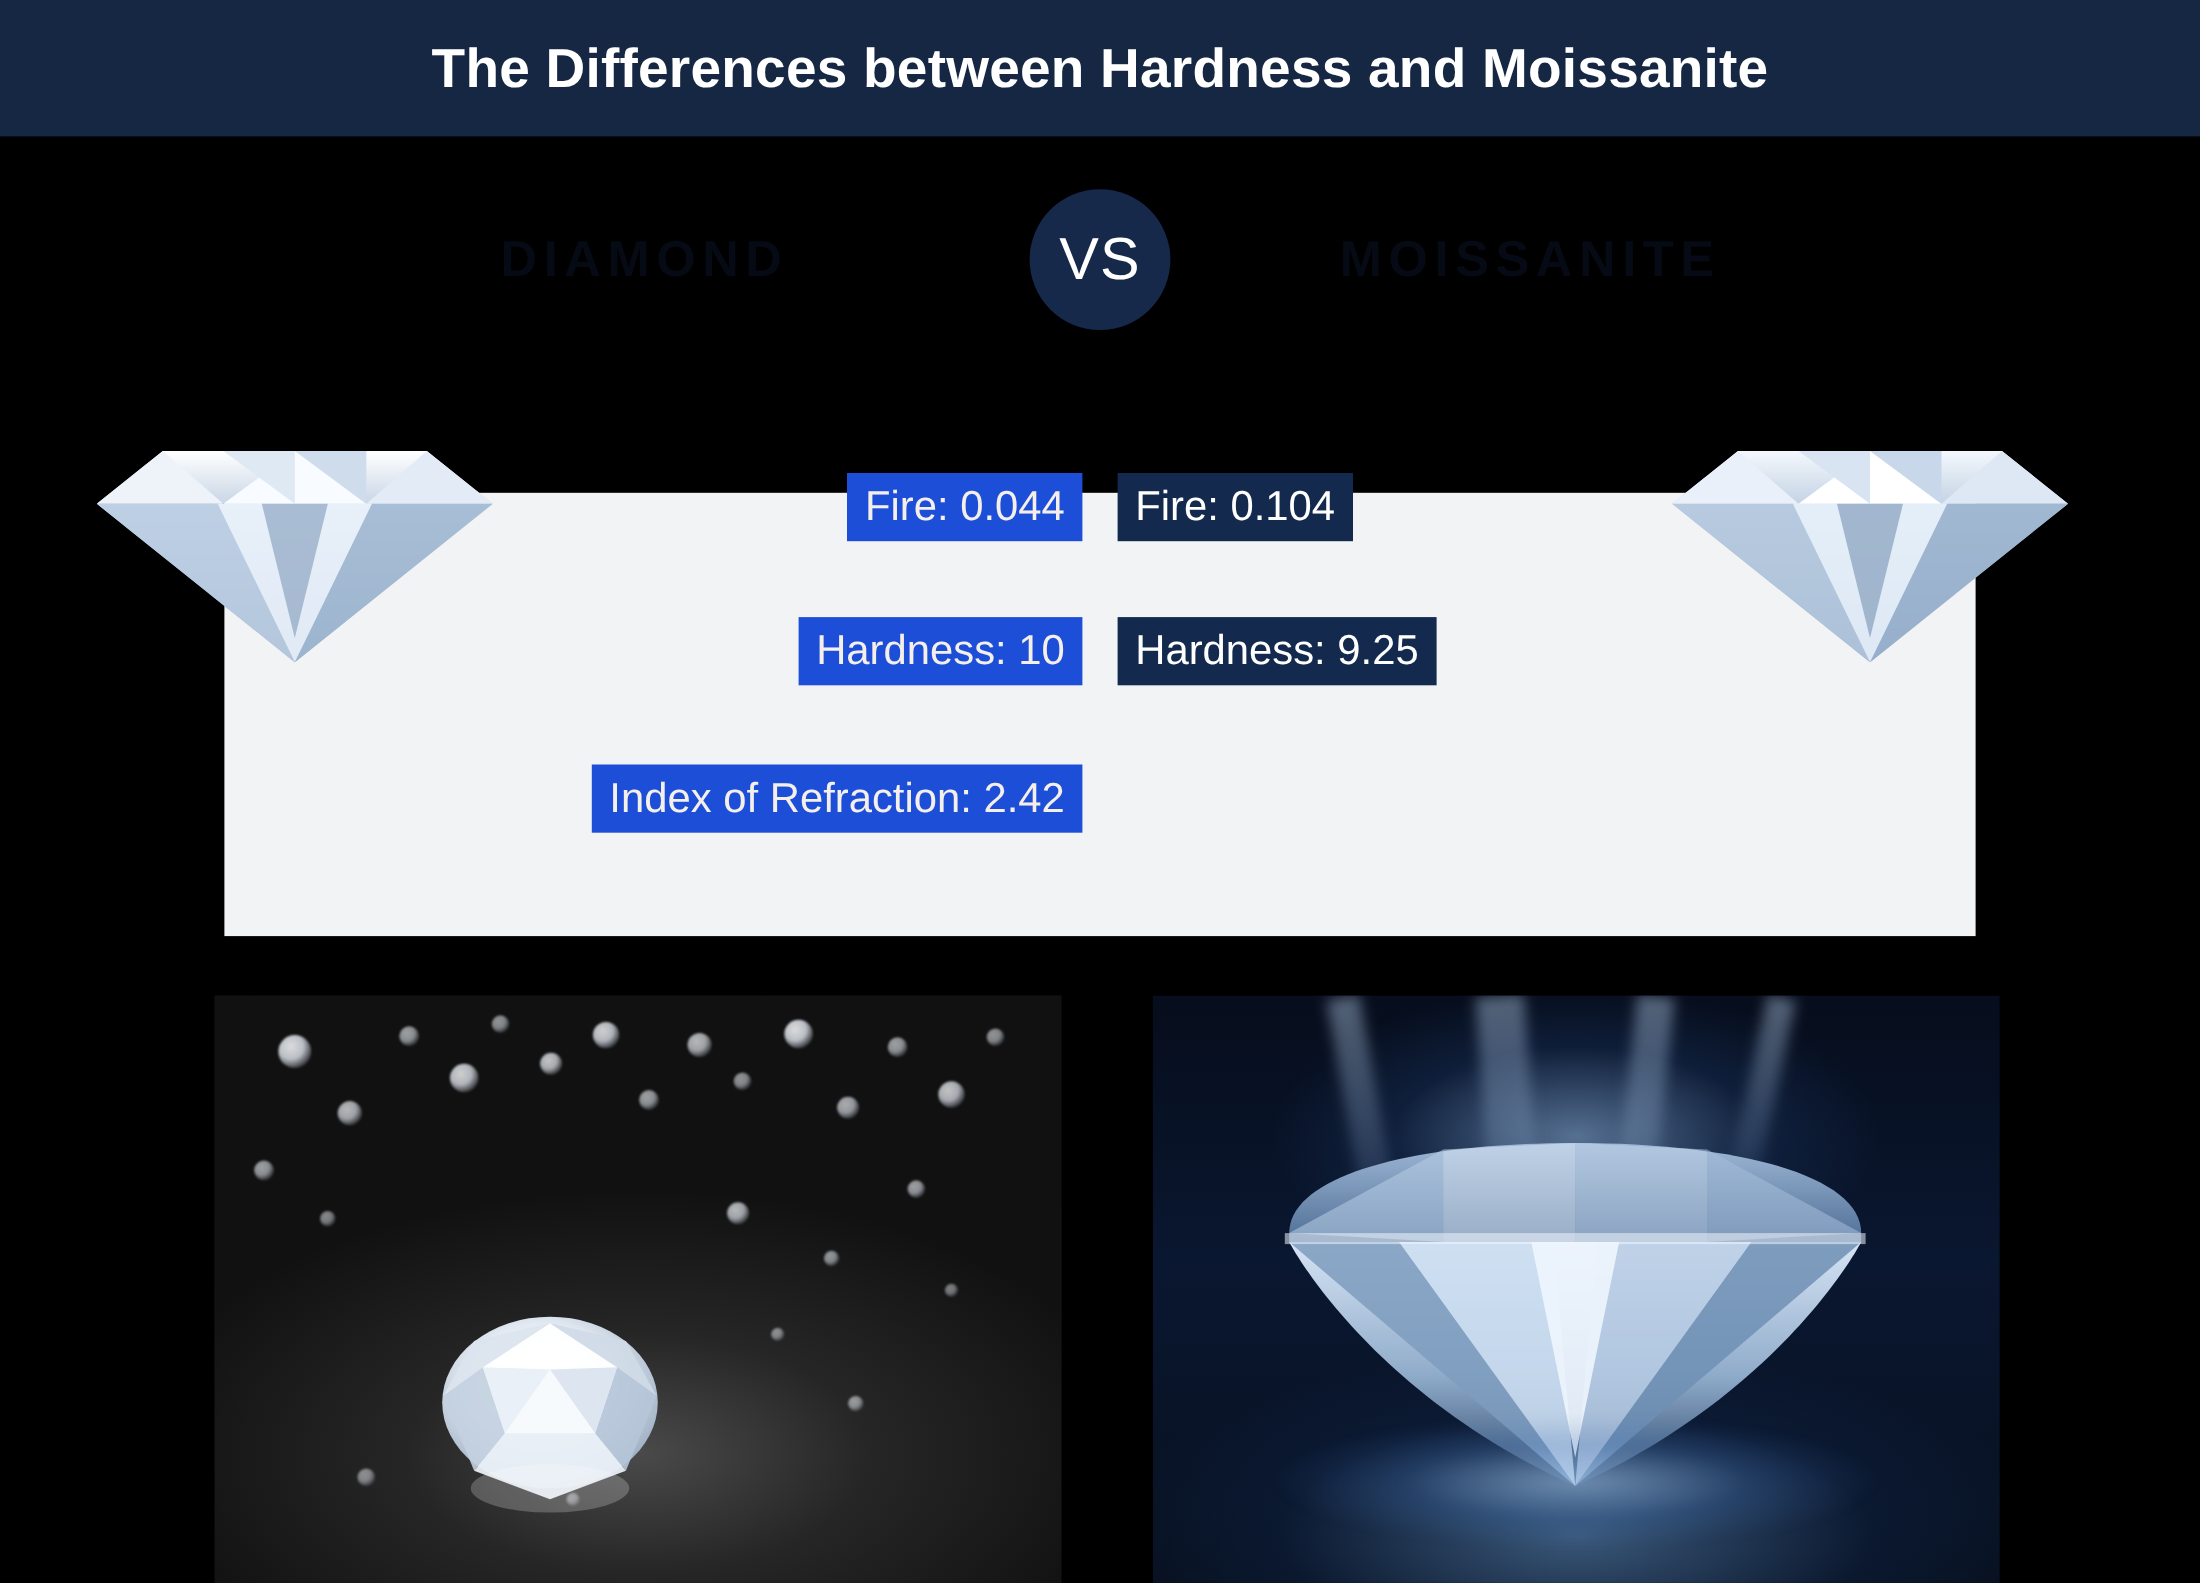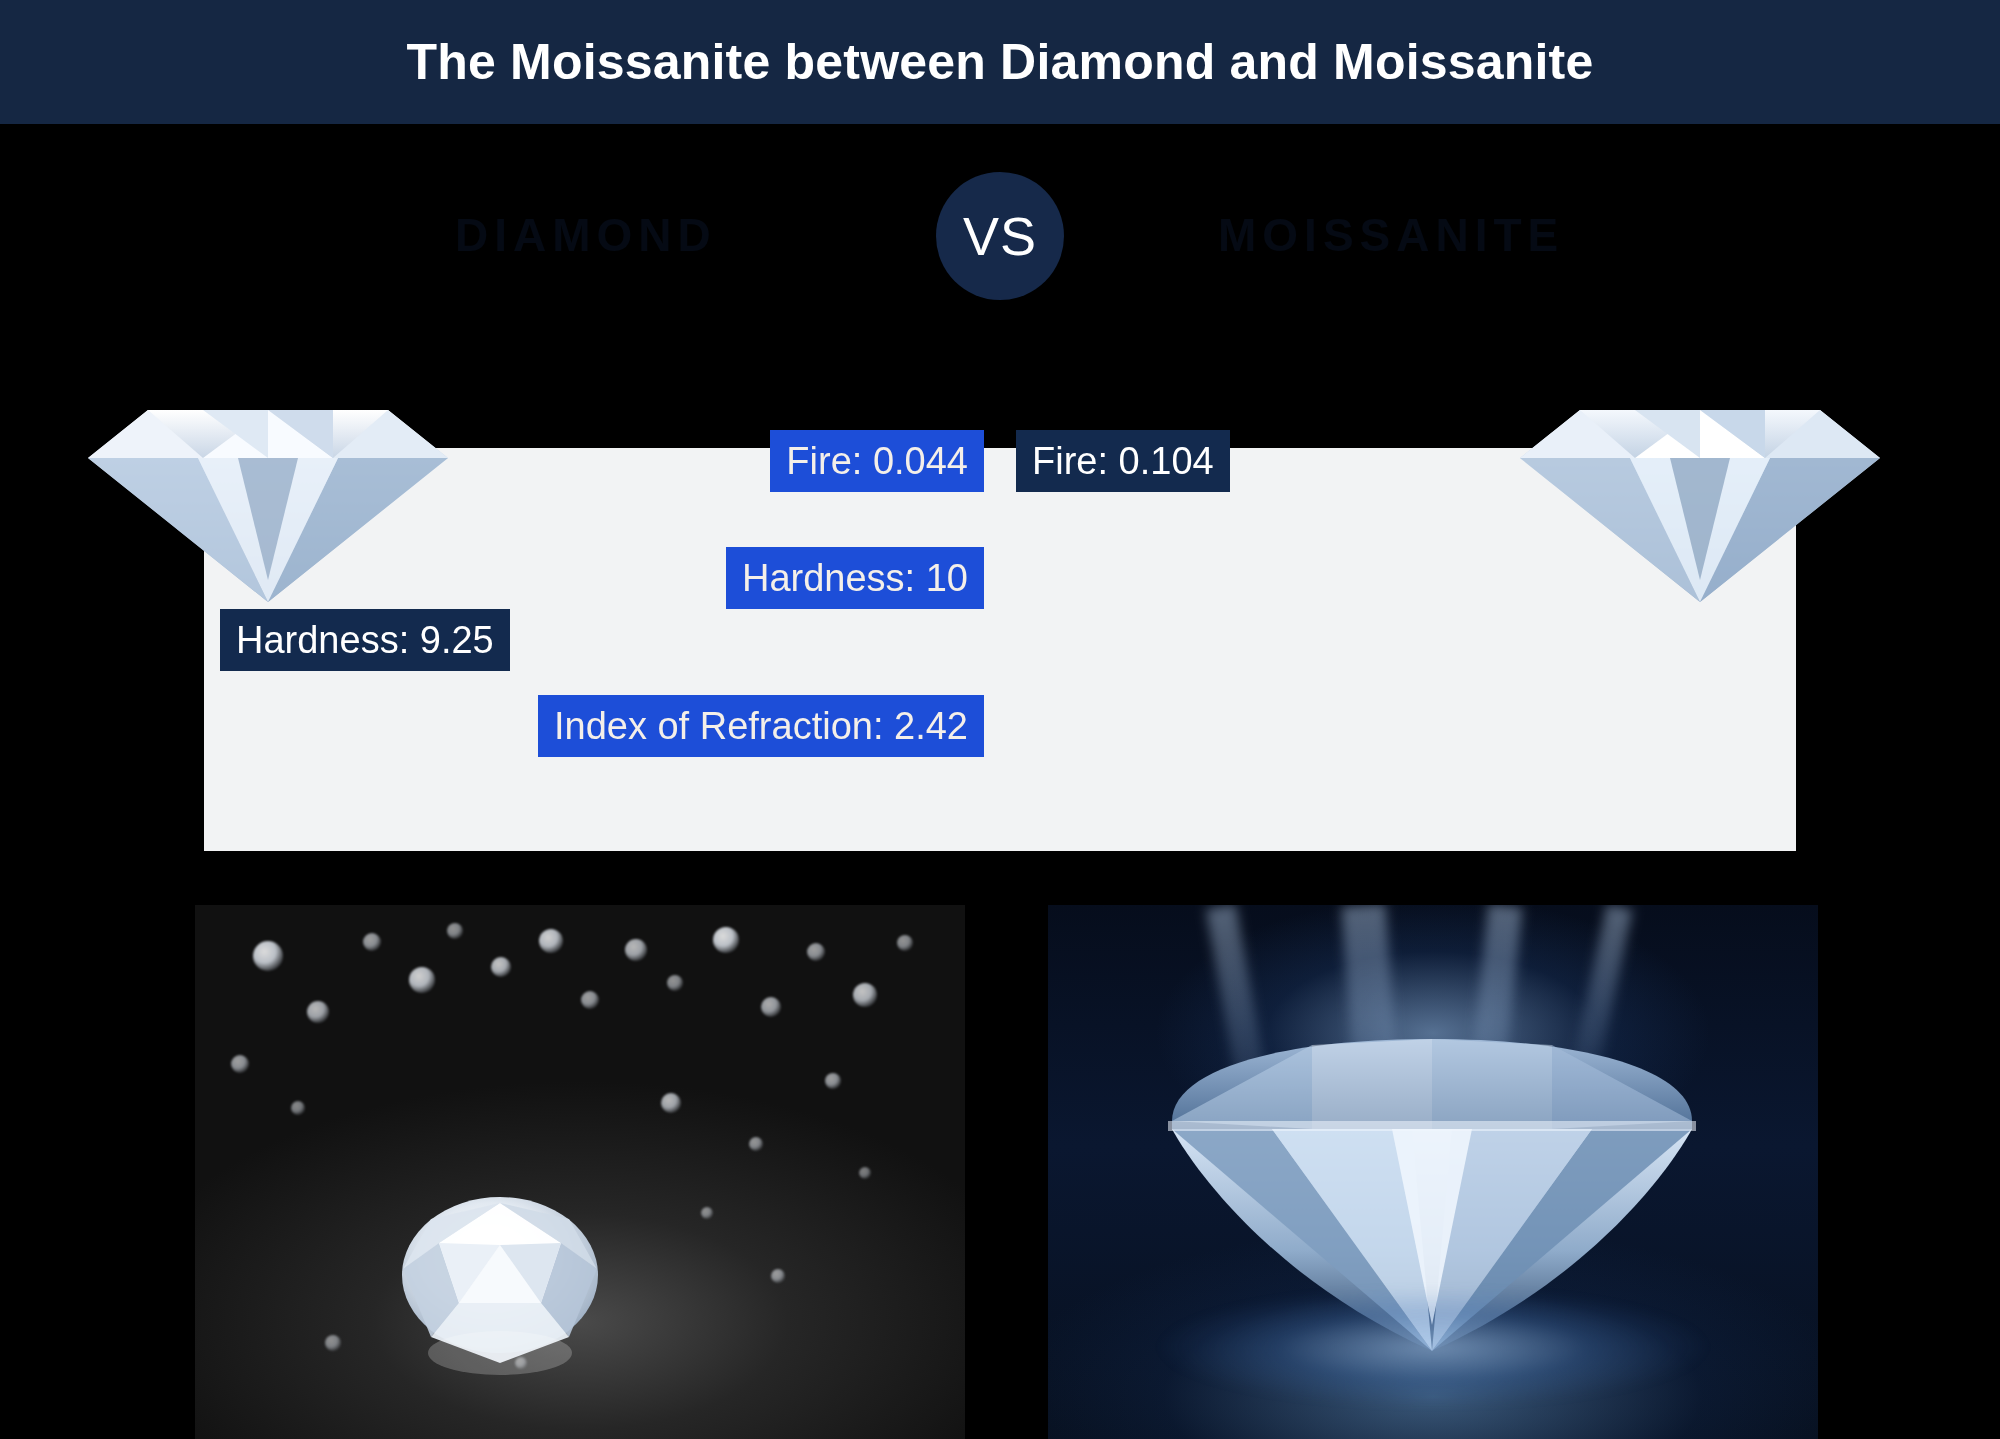--- a/index.html
+++ b/index.html
@@ -94,21 +94,21 @@
     pointer-events:none;
   }
   .spec-row {
     position:absolute;
     left:0;
     width:1592px;
     height:62px;
     display:flex;
   }
   .spec-row.r1 { top:12px; }
-  .spec-row.r2 { top:129px;flex-direction:column; }
+  .spec-row.r2 { top:143px; }
   .spec-row.r3 { top:277px; }
 
   .spec-col {
     width:796px;
     display:flex;
     align-items:center;
     pointer-events:auto;
   }
   .spec-col.left  { justify-content:flex-end;  padding-right:16px; }
   .spec-col.right { justify-content:flex-start; padding-left:16px; }
@@ -197,21 +197,21 @@
     background:radial-gradient(ellipse 50% 50% at 50% 40%, rgba(170,205,245,0.55) 0%, rgba(70,120,190,0.25) 45%, rgba(10,25,55,0) 80%);
     filter:blur(4px);
   }
 </style>
 </head>
 <body>
 
 <div class="infographic">
 
   <div class="header-band">
-    <div class="header-title">The Moissanite between Diamond and Moissanite</div>
+    <div class="header-title">The Differences between Hardness and Moissanite</div>
   </div>
 
   <div class="vs-row">
     <div class="side-caption left">DIAMOND</div>
 
     <div class="vs-badge">
       <span class="vs-badge-label">VS</span>
     </div>
 
     <div class="side-caption right">MOISSANITE</div>

